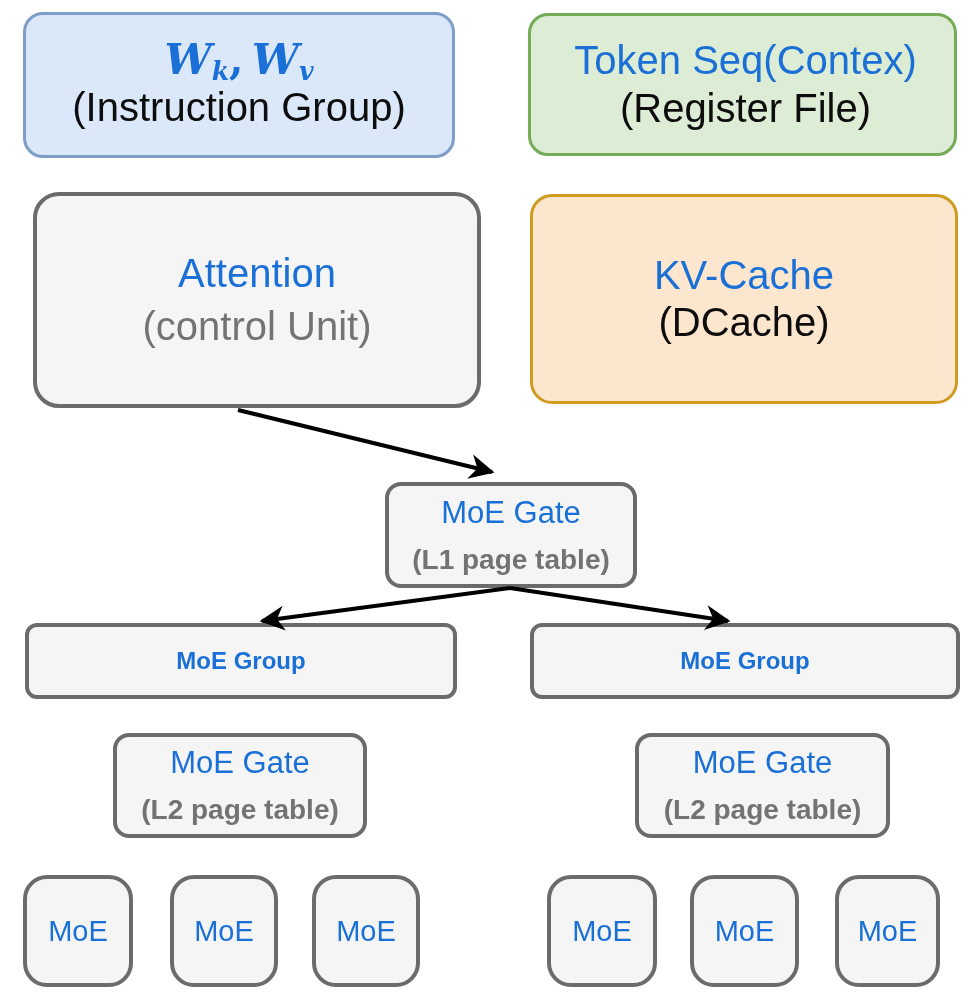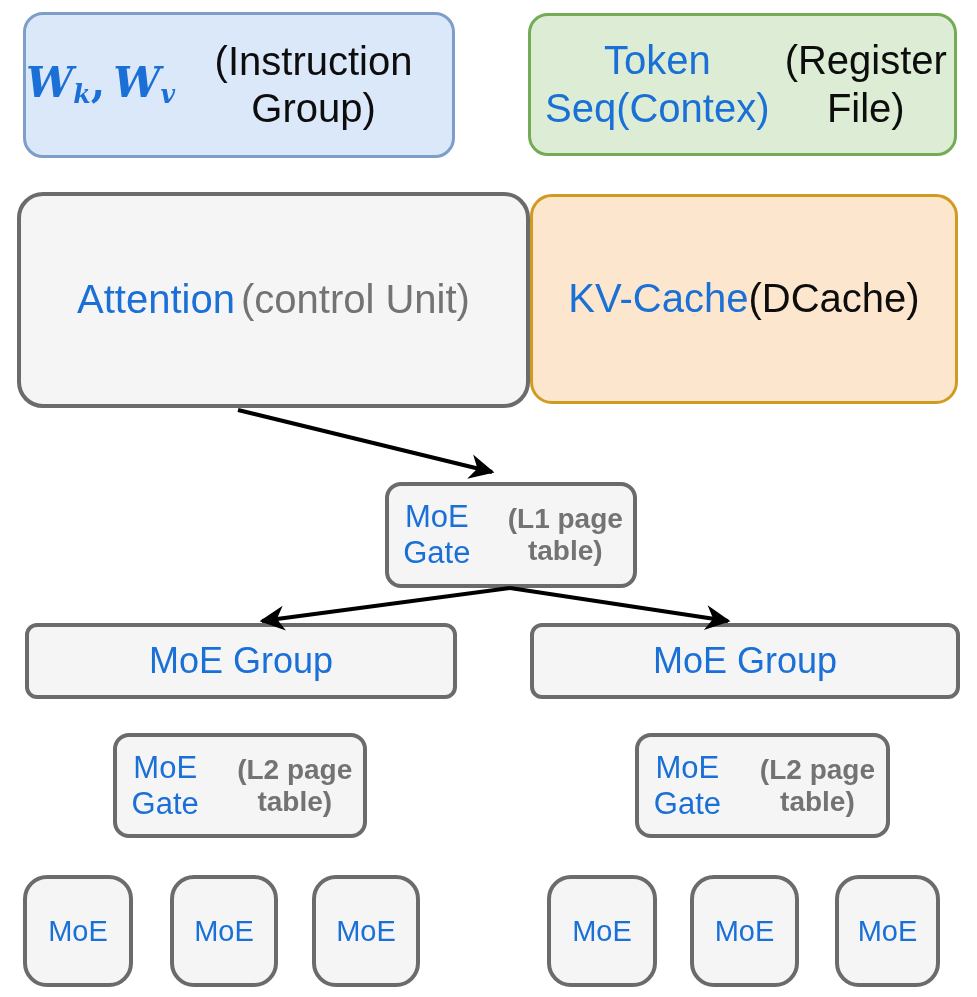--- a/index.html
+++ b/index.html
@@ -8,42 +8,42 @@
     position: relative;
     width: 977px;
     height: 997px;
     background: #ffffff;
     overflow: hidden;
   }
   .node {
     position: absolute;
     box-sizing: border-box;
     display: flex;
-    flex-direction: row;
+    flex-direction: column;
     align-items: center;
     justify-content: center;
     text-align: center;
     background: #f5f5f5;
     border: 4px solid #6b6b6b;
   }
   .node .title { color: #1a70d6; }
   .node .subtitle-black { color: #0d0d0d; }
   .node .subtitle-gray  { color: #737373; }
 
   
   .box-weights {
     left: 23px; top: 12px; width: 432px; height: 146px;
     background: #dbe8fa; border: 3px solid #7e9dc8; border-radius: 20px;
   }
   .box-token {
     left: 528px; top: 13px; width: 429px; height: 143px;
     background: #ddecd5; border: 3px solid #74ab57; border-radius: 20px; padding-left: 6px;
   }
   .box-attention {
-    left: 17px; top: 192px; width: 513px; height: 216px;
+    left: 33px; top: 192px; width: 448px; height: 216px;
     border-radius: 26px; gap: 6px;
   }
   .box-kv {
     left: 530px; top: 194px; width: 428px; height: 210px;
     background: #fce6cd; border: 3px solid #d09b1e; border-radius: 22px; gap: 0;
   }
 
   .box-weights .math-line {
     font-family: "DejaVu Serif", serif;
     font-style: italic; font-weight: bold;
@@ -59,21 +59,21 @@
   .box-gate-l1 {
     left: 385px; top: 482px; width: 252px; height: 106px;
     border-radius: 16px; gap: 13px;
   }
   .gate-title { font-size: 31px; }
   .gate-sub { font-size: 28px; font-weight: bold; }
 
   
   .box-group-l { left: 25px;  top: 623px; width: 432px; height: 76px; border-radius: 12px; }
   .box-group-r { left: 530px; top: 623px; width: 430px; height: 76px; border-radius: 12px; }
-  .group-title { font-size: 36px; }
+  .group-title { font-size: 24px; font-weight: bold; }
 
   
   .box-gate-l2-l { left: 113px; top: 733px; width: 254px; height: 105px; border-radius: 16px; gap: 13px; }
   .box-gate-l2-r { left: 635px; top: 733px; width: 255px; height: 105px; border-radius: 16px; gap: 13px; }
 
   
   .expert {
     top: 875px; width: 110px; height: 112px;
     border-radius: 24px;
   }

